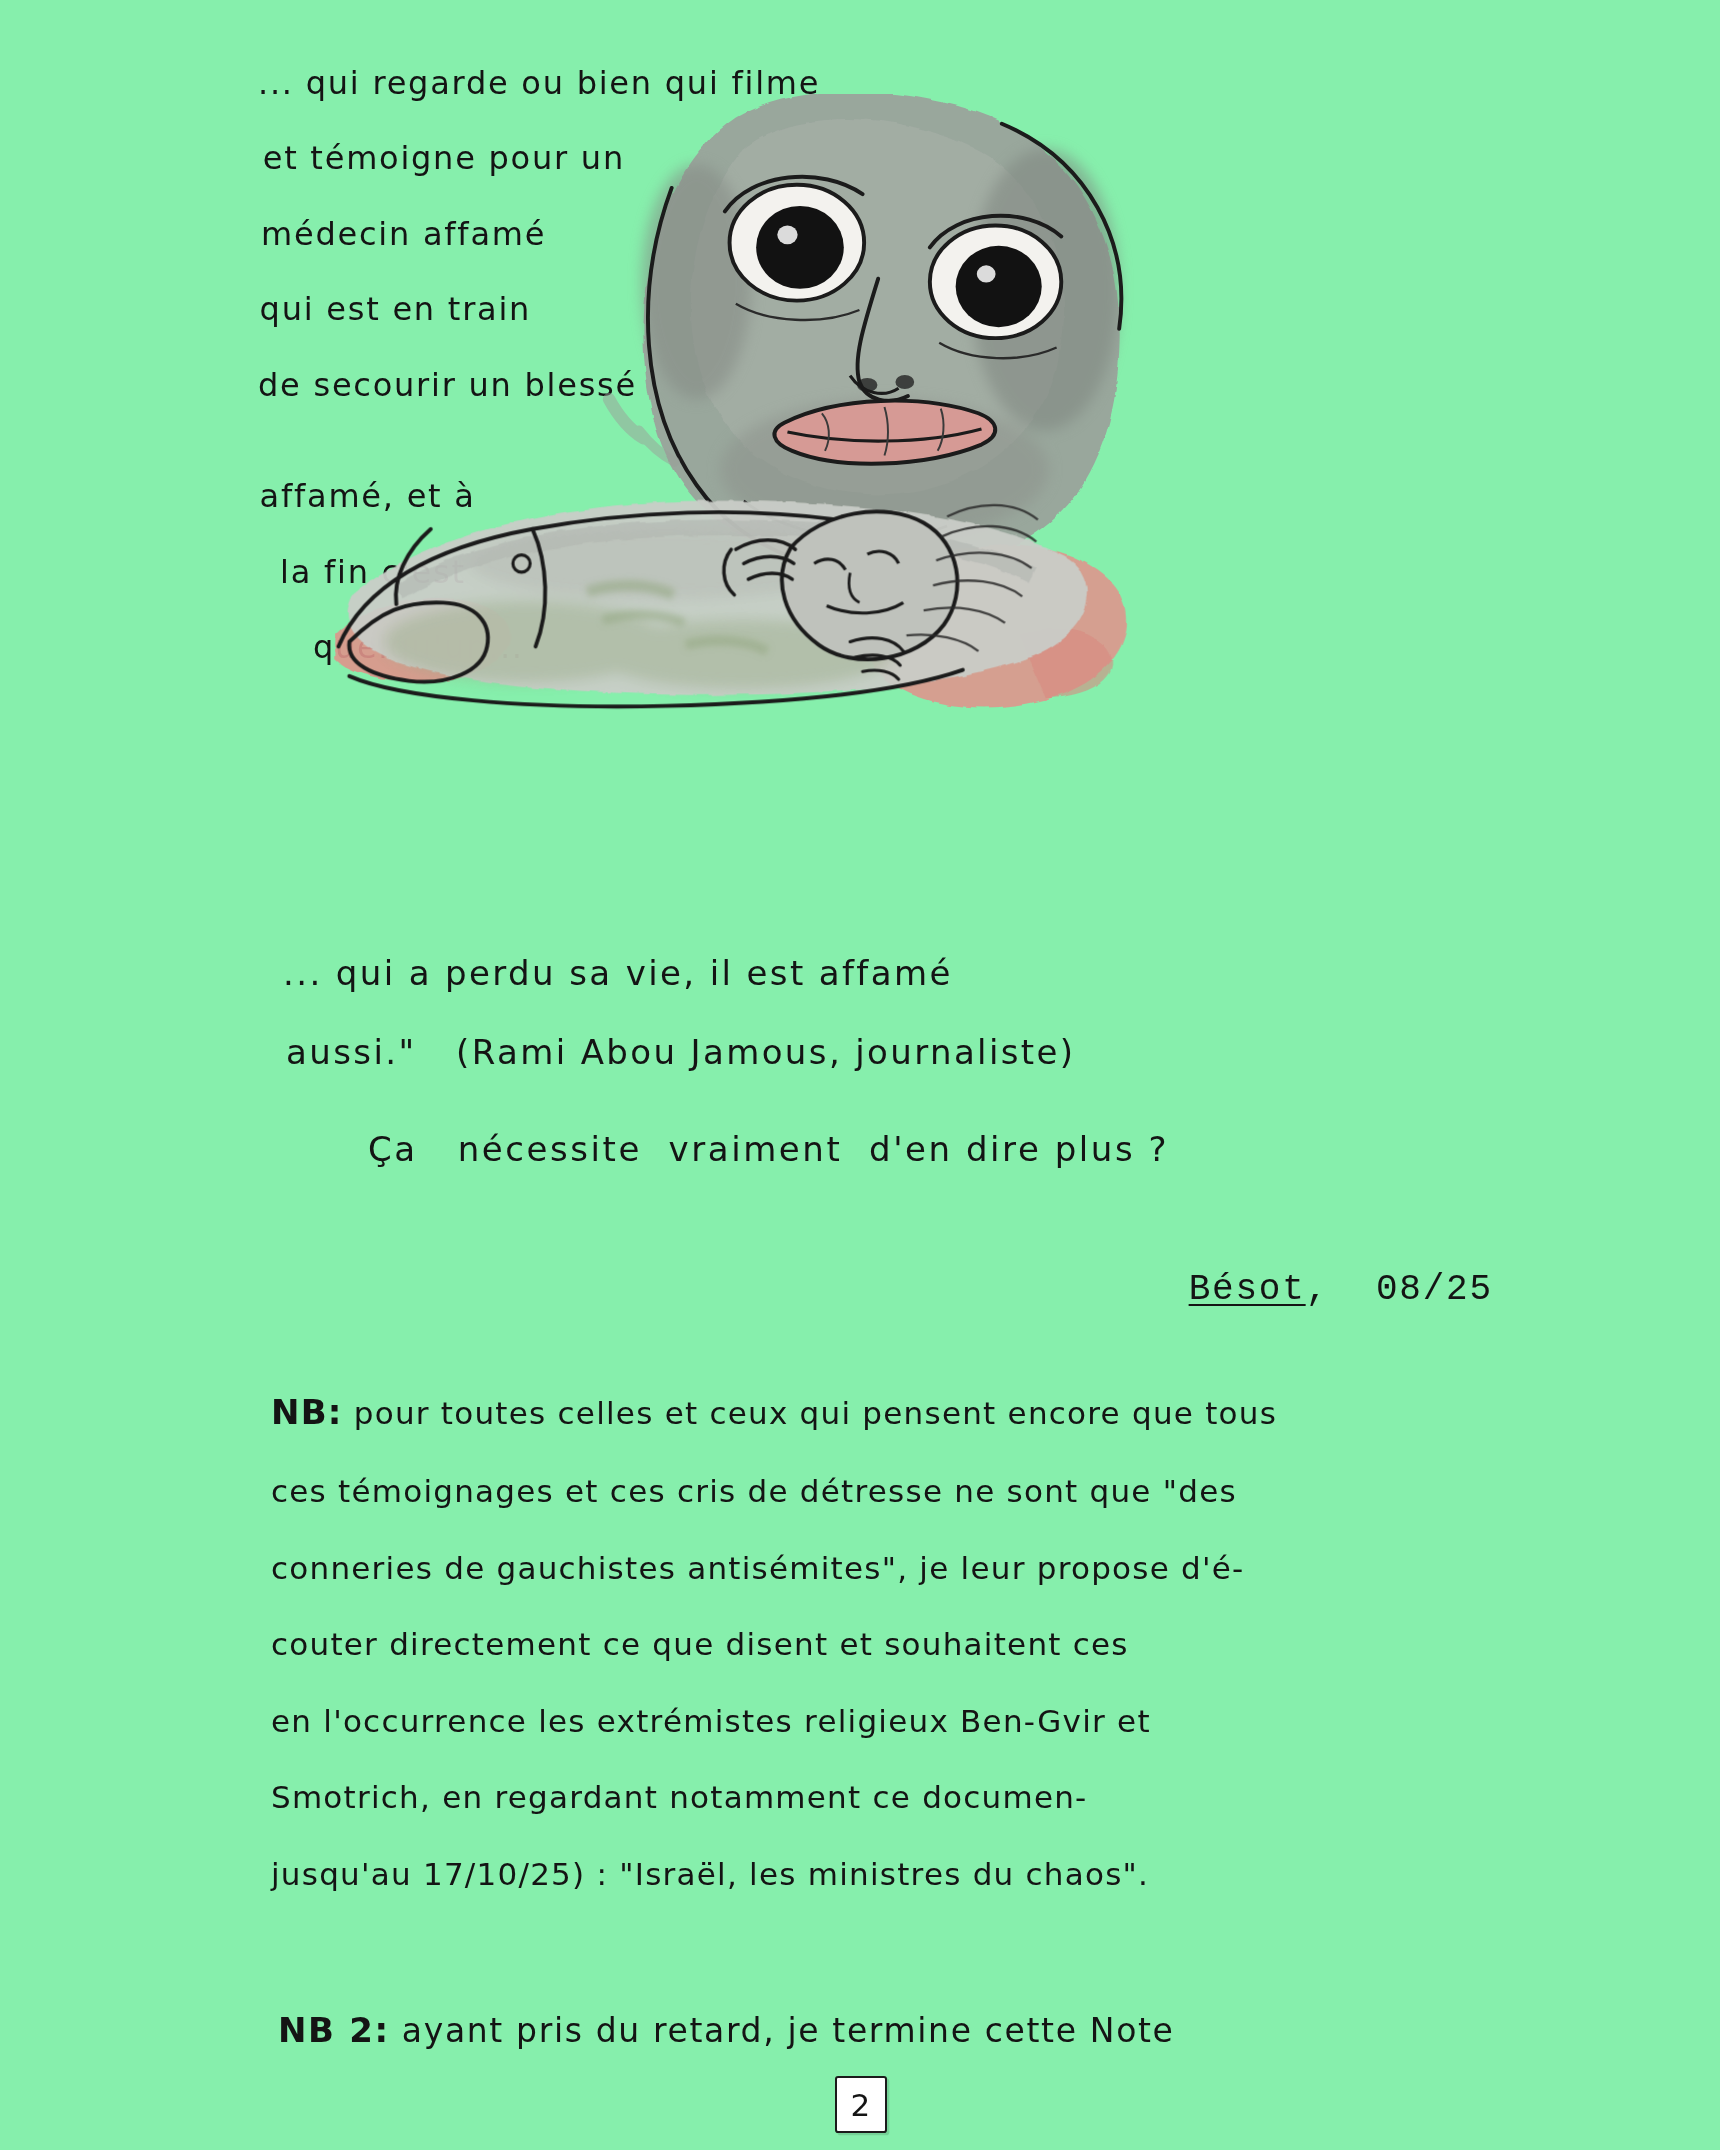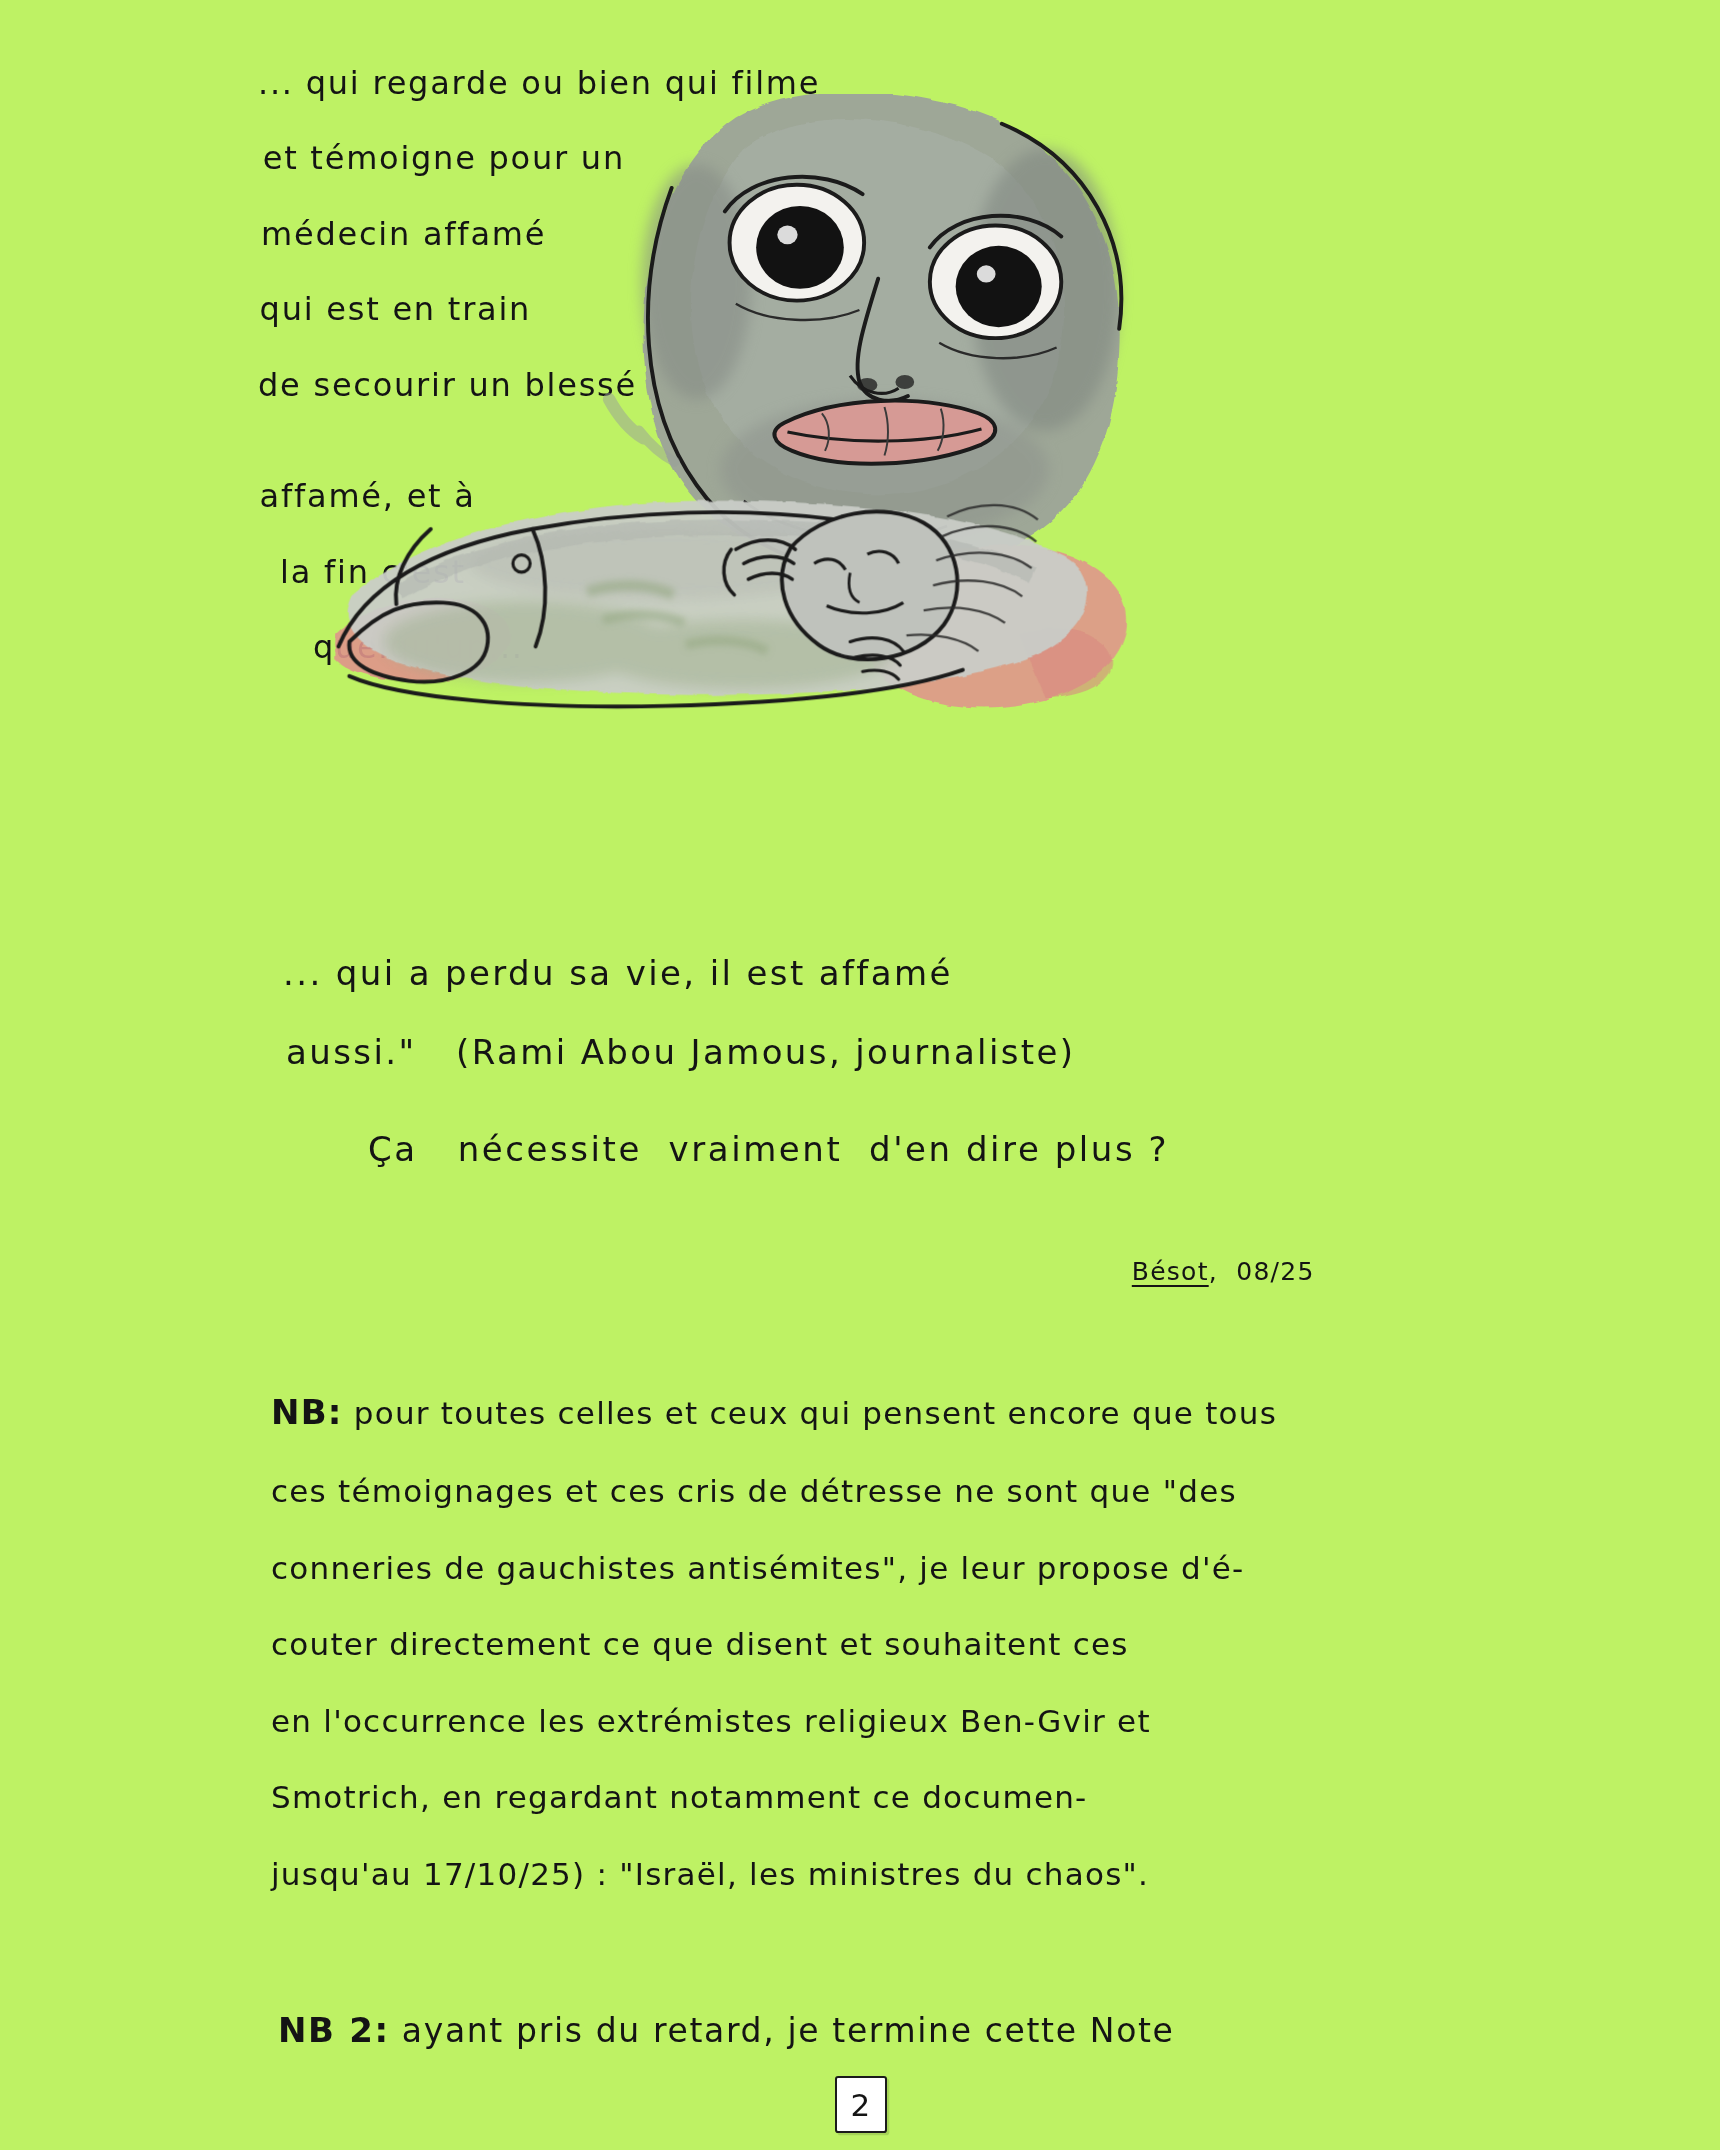--- a/index.html
+++ b/index.html
@@ -12,21 +12,21 @@
     height: 2151px;
     position: relative;
     overflow: hidden;
     font-family: "DejaVu Sans", sans-serif;
     color: #111111;
   }
 
   .page {
     position: absolute;
     inset: 0;
-    background: #bef264;
+    background: #86efac;
   }
 
   
   .hand {
     font-family: "DejaVu Sans", sans-serif;
     font-weight: 400;
     color: #141414;
     letter-spacing: 0.04em;
     white-space: pre;
   }
@@ -84,22 +84,23 @@
     top: 1107px;
     font-size: 34px;
     letter-spacing: 0.075em;
     margin-top: 22px;
   }
 
   #signature {
     position: absolute;
     left: 1095px;
     top: 1228px;
-    font-size: 25px;
+    font-size: 36px;
     letter-spacing: 0.05em;
+    font-family: Liberation Mono, monospace;
   }
   #signature .sig-name { text-decoration: underline 1.6px; text-underline-offset: 4.7px; }
 
   
   #nb-block {
     position: absolute;
     left: 250px;
     top: 1357px;
     width: 1267px;
   }

